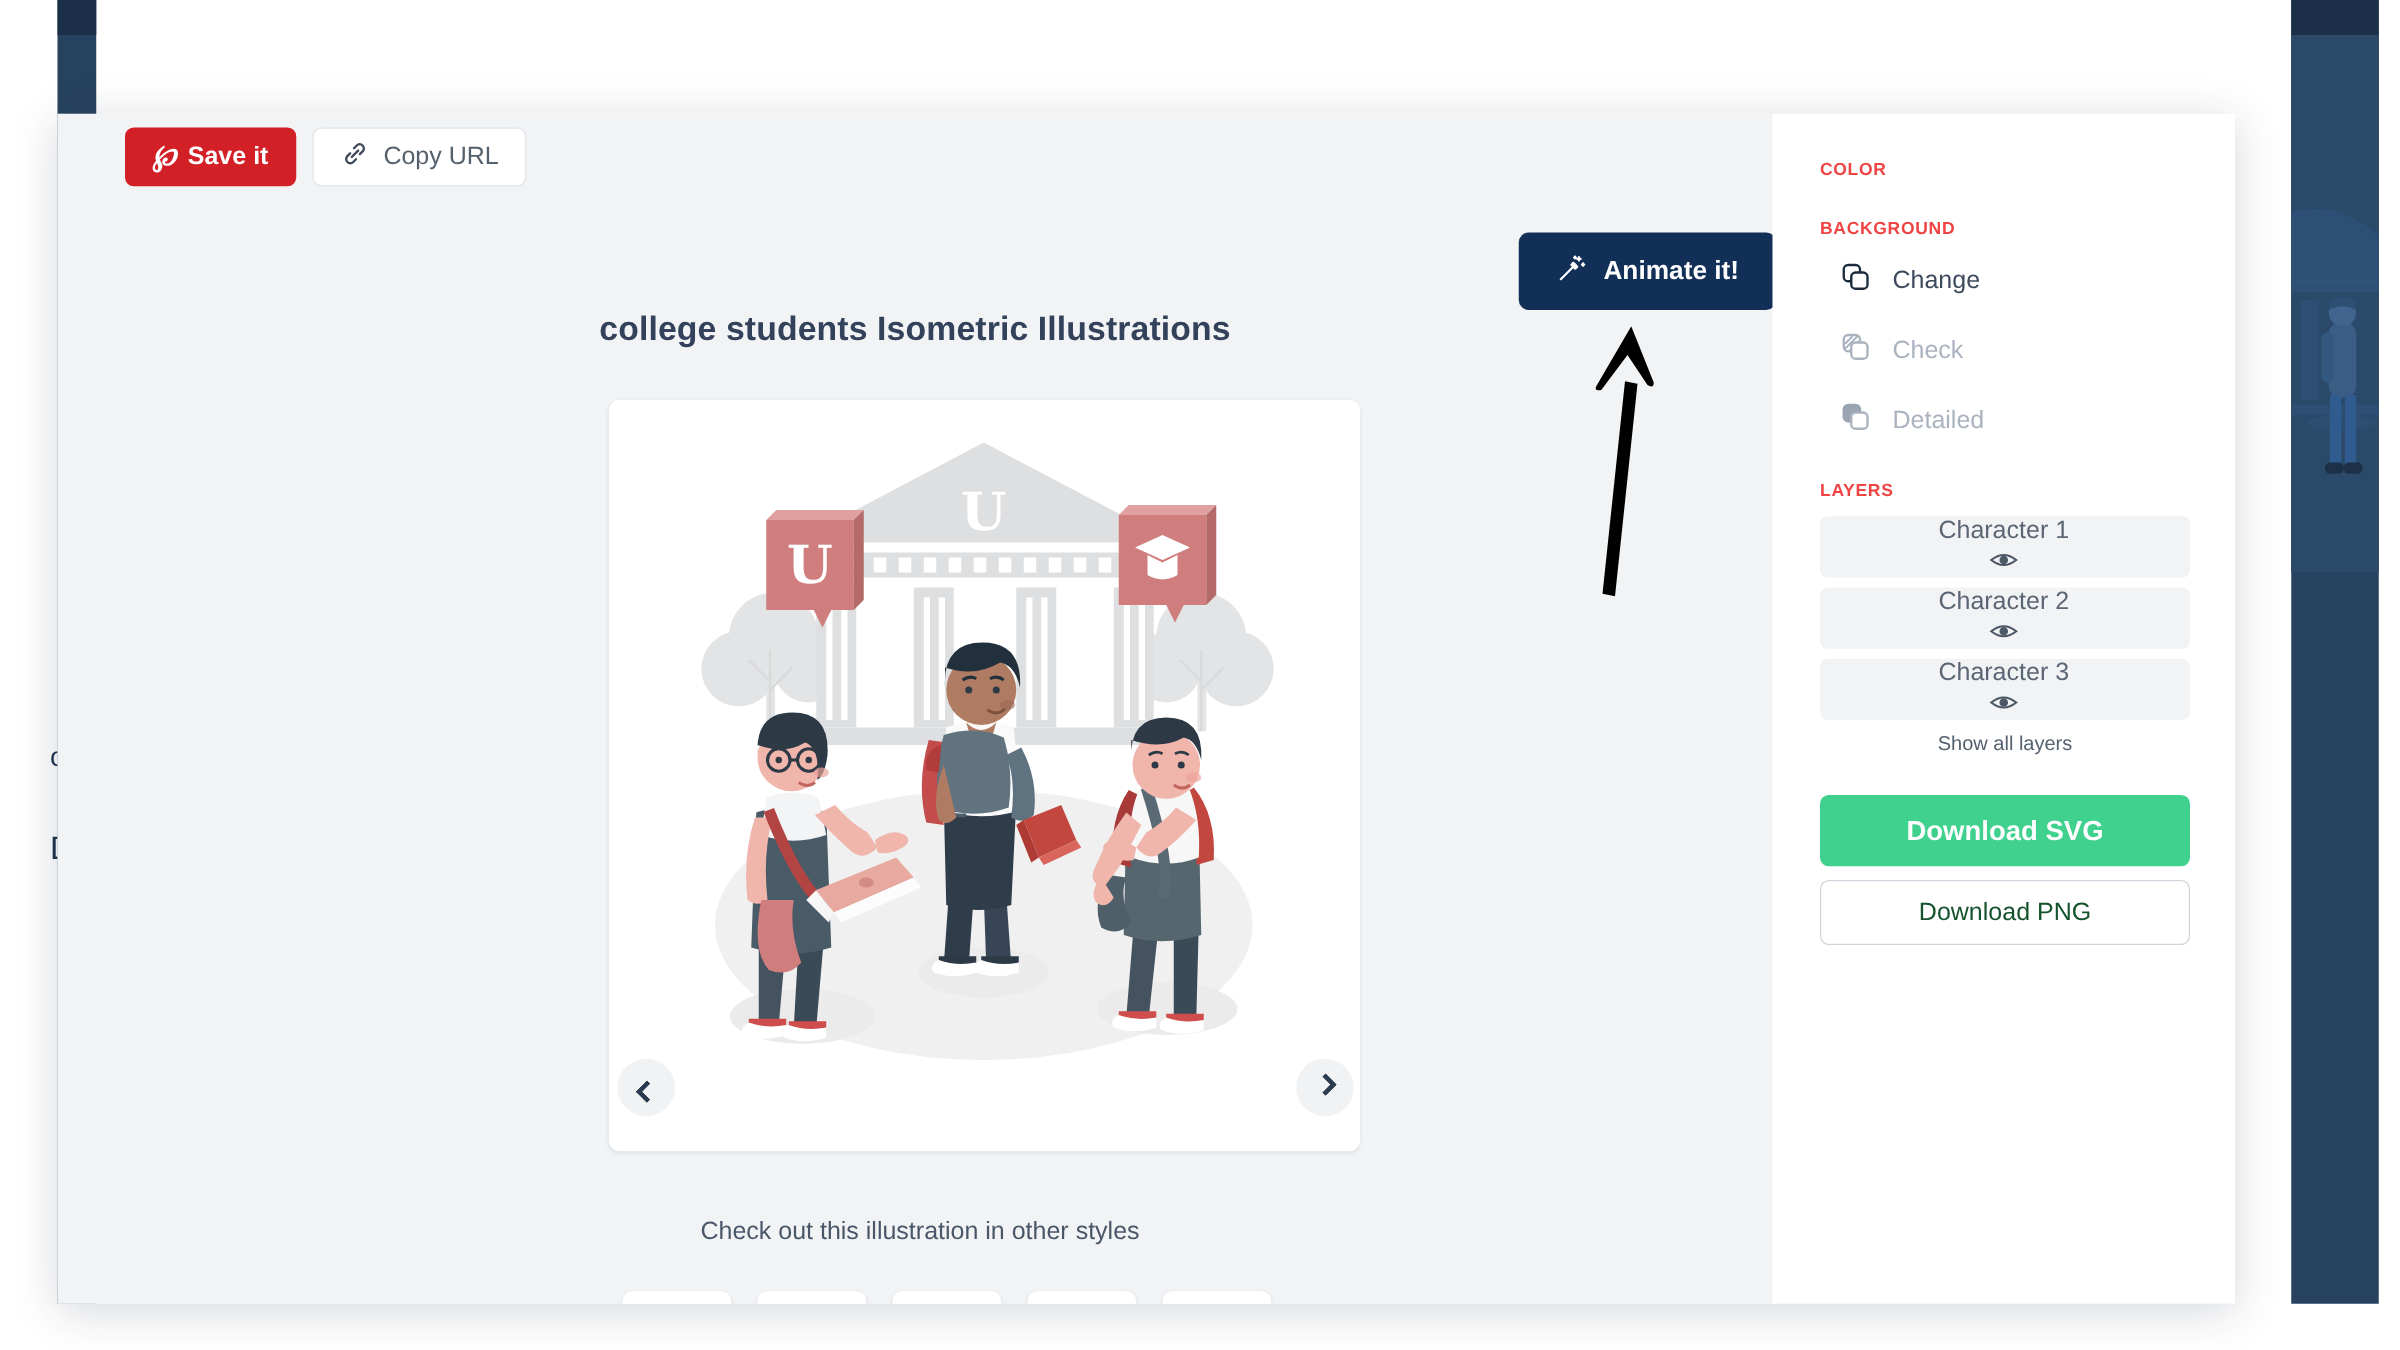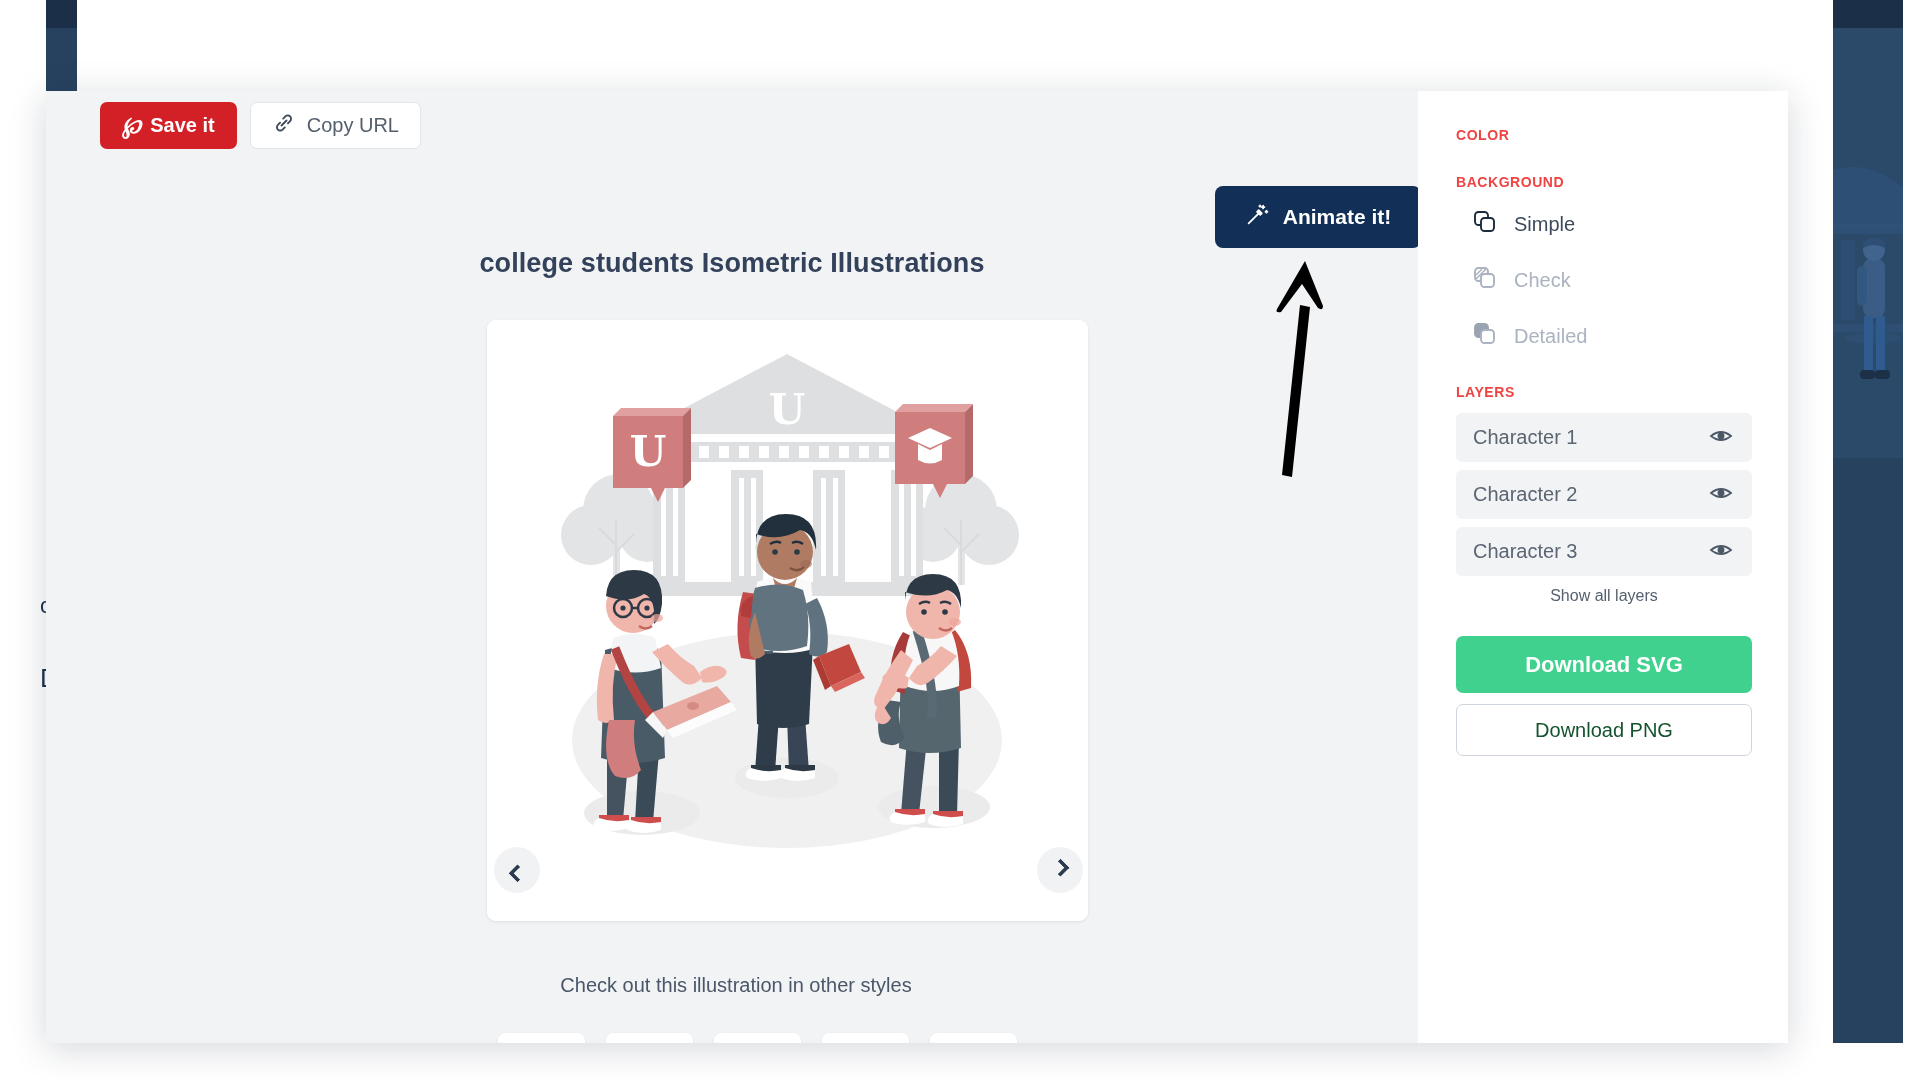--- a/index.html
+++ b/index.html
@@ -184,21 +184,21 @@
   }
   .bg-row .lbl { font-size: 20px; }
   .bg-row.active .lbl { color: #3d4a5c; }
   .bg-row.dim .lbl { color: #aab3bf; }
 
   #layers-head { margin-top: 20px; margin-bottom: 13px; }
   .layer-row {
     display: flex; align-items: center; justify-content: space-between;
     width: 296px; height: 49px; margin-bottom: 8px;
     padding: 0 19px 0 17px;
-    background: #f1f3f5; border-radius: 6px; cursor: pointer;
+    background: #f1f3f5; border-radius: 6px; cursor: pointer; flex-direction: column;
   }
   .layer-row .lbl { font-size: 20px; color: #5b6573; }
 
   #show-all {
     width: 296px; text-align: center; margin-top: 11px;
     font-size: 16px; color: #55616f; cursor: pointer;
   }
 
   #dl-svg {
     width: 296px; height: 57px; margin-top: 31px;
@@ -599,21 +599,21 @@
 
     <div class="sec-head" id="bg-head">BACKGROUND</div>
 
     <div class="bg-row active">
       <span>
         <svg width="26" height="26" viewBox="0 0 26 26" fill="none" stroke="#1c2c3d" stroke-width="1.9">
           <rect x="3" y="3" width="13" height="13" rx="3.5"></rect>
           <rect x="9" y="9" width="13" height="13" rx="3.5" fill="#ffffff"></rect>
         </svg>
       </span>
-      <span class="lbl">Simple</span>
+      <span class="lbl">Change</span>
     </div>
 
     <div class="bg-row dim">
       <span>
         <svg width="26" height="26" viewBox="0 0 26 26" fill="none" stroke="#aab3bf" stroke-width="1.9">
           <rect x="3" y="3" width="13" height="13" rx="3.5" fill="none"></rect>
           <path d="M4 10 L10 4 M4 14 L14 4 M8 15 L15 8" stroke="#aab3bf" stroke-width="1.5"></path>
           <rect x="9" y="9" width="13" height="13" rx="3.5" fill="#ffffff"></rect>
         </svg>
       </span>

